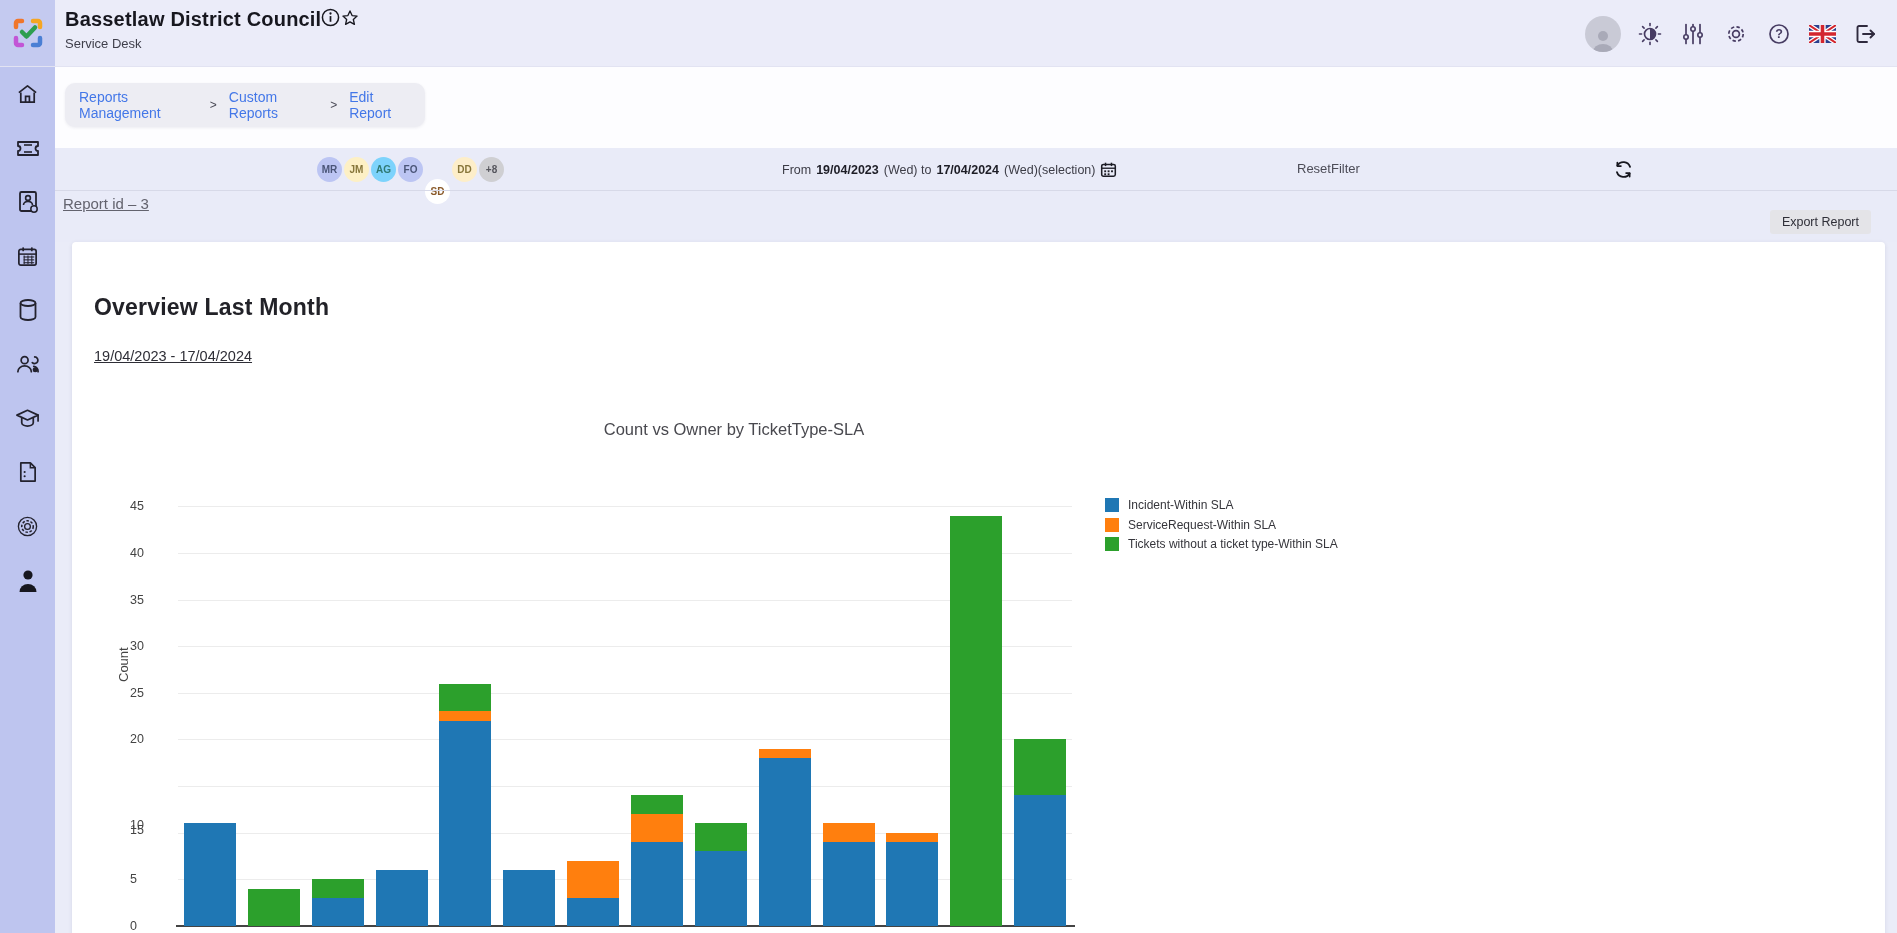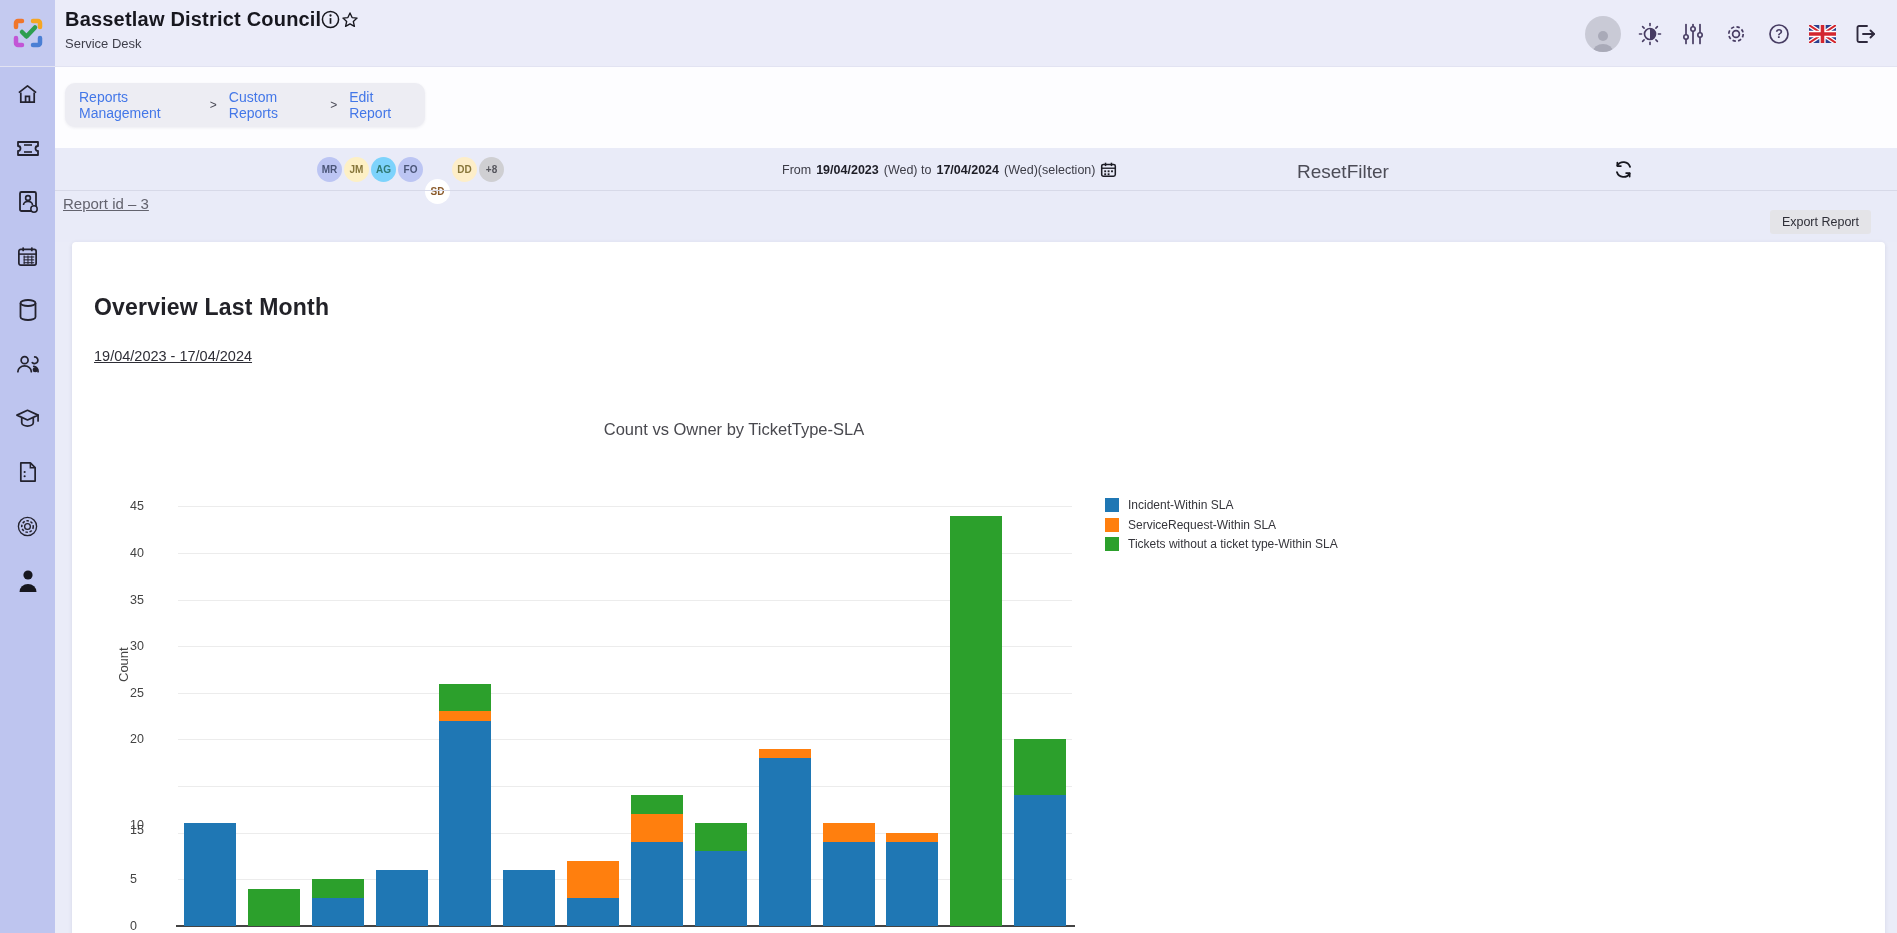--- a/index.html
+++ b/index.html
@@ -6,21 +6,21 @@
   html,body { width:1897px; height:933px; overflow:hidden;
     font-family:"Liberation Sans", sans-serif; background:#eaecf8; }
 
   
   .topbar { position:absolute; left:0; top:0; width:1897px; height:67px;
     background:#ebecf9; border-bottom:1px solid #e2e3f2; z-index:5; }
   .logo-box { position:absolute; left:0; top:0; width:55px; height:66px;
     background:#c4caf0; display:flex; align-items:center; justify-content:center; }
   .title-wrap { position:absolute; left:65px; top:8px; }
   .app-title { font-size:20px; font-weight:700; color:#17171f; letter-spacing:.2px;
-    display:flex; align-items:center; gap:0; }
+    display:flex; gap:0; }
   .app-subtitle { font-size:13px; color:#3f3f4b; margin-top:5px; }
   .tb-icons { position:absolute; right:18px; top:0; height:67px; display:flex;
     align-items:center; gap:15px; }
   .tb-icon { width:28px; height:28px; display:flex; align-items:center;
     justify-content:center; cursor:pointer; }
   .avatar-circ { width:36px; height:36px; border-radius:50%; background:#c9cad6;
     display:flex; align-items:flex-end; justify-content:center; overflow:hidden; }
 
   
   .sidebar { position:absolute; left:0; top:67px; width:55px; height:866px;
@@ -39,21 +39,21 @@
   .crumb-sep { color:#4b4b57; font-size:12px; }
 
   .filter-zone { position:absolute; left:0; top:81px; width:100%; height:94px;
     background:#e9ebf8; }
   .chips { position:absolute; left:262px; top:9px; display:flex; gap:2px; }
   .chip { width:25px; height:25px; border-radius:50%; display:flex; align-items:center;
     justify-content:center; font-size:10px; font-weight:600; cursor:pointer; }
   .date-filter { position:absolute; left:693px; top:13px; font-size:12.5px; color:#3c3c46;
     display:flex; align-items:center; gap:5px; cursor:pointer;margin-left:34px; }
   .date-filter b { font-weight:700; color:#1d1d26; }
-  .reset-filter { position:absolute; left:1242px; top:13px; font-size:19px;
+  .reset-filter { position:absolute; left:1242px; top:13px; font-size:13px;
     color:#4c4c57; cursor:pointer; }
   .refresh-btn { position:absolute; left:1555px; top:8px; width:26px; height:26px;
     cursor:pointer; display:flex; align-items:center; justify-content:center; }
   .filter-divider { position:absolute; left:0; top:42px; width:100%; height:1px;
     background:#d7d9e8; }
   .report-id { position:absolute; left:8px; top:47px; font-size:15px; color:#63636e;
     text-decoration:underline; cursor:pointer;text-align:center; }
   .export-btn { position:absolute; right:26px; top:62px; background:#e4e4e8;
     color:#2f2f38; font-size:12.5px; padding:5px 12px; border:none; border-radius:3px;
     cursor:pointer; font-family:"Liberation Sans",sans-serif; }

